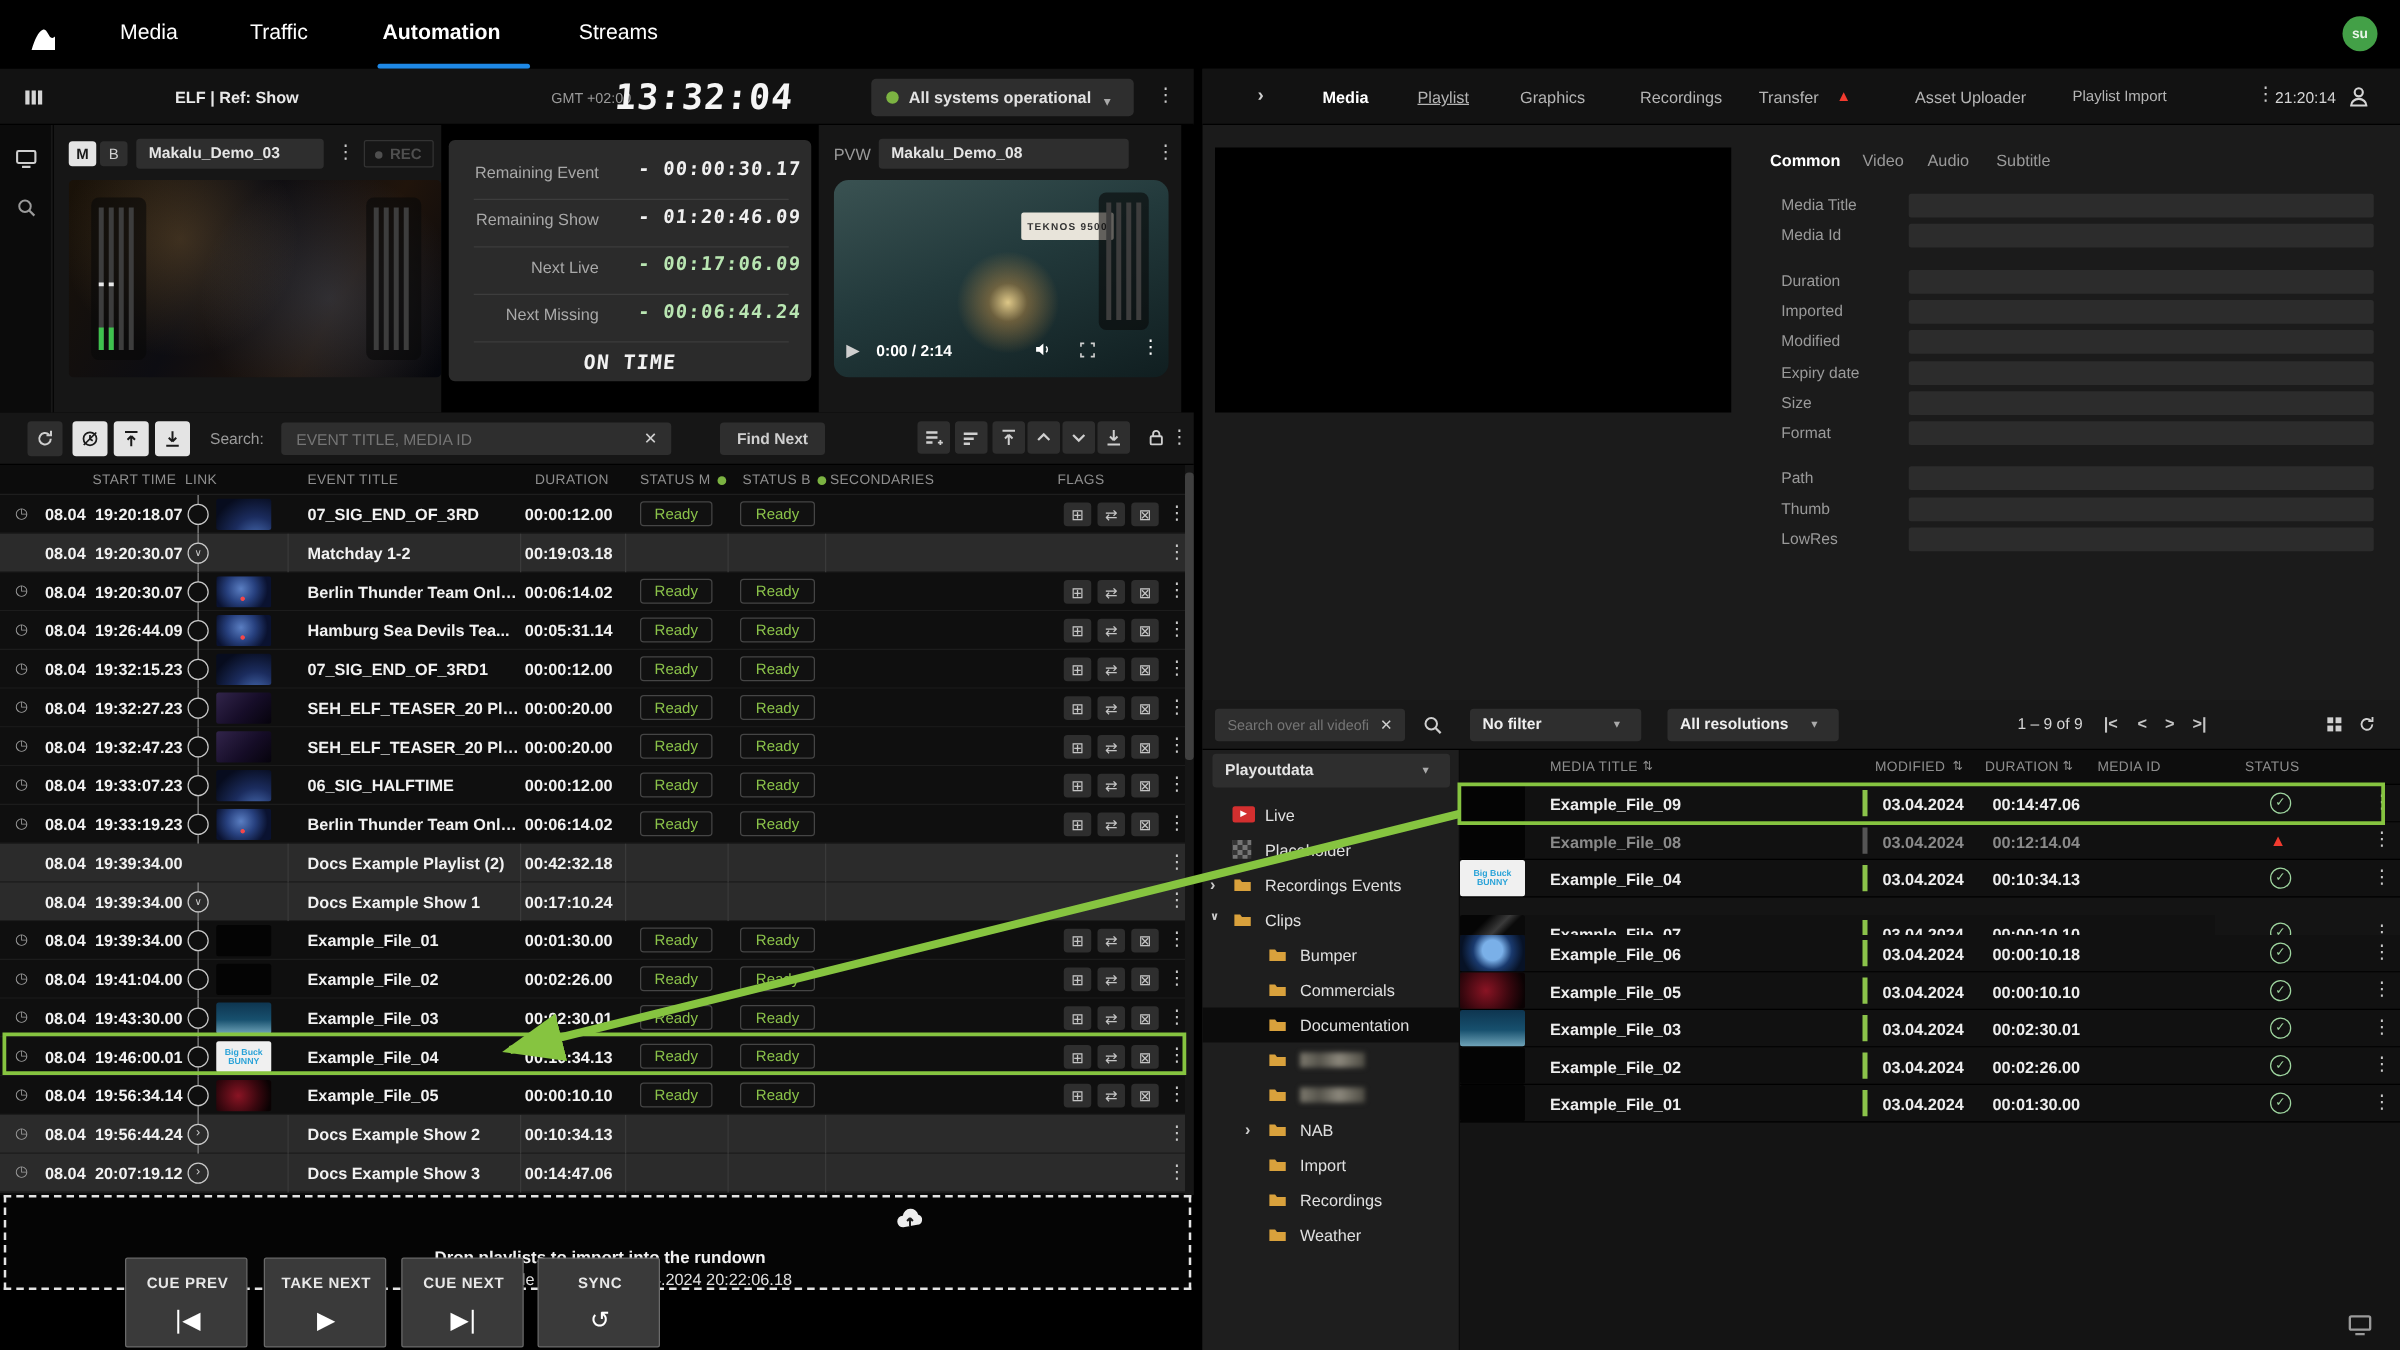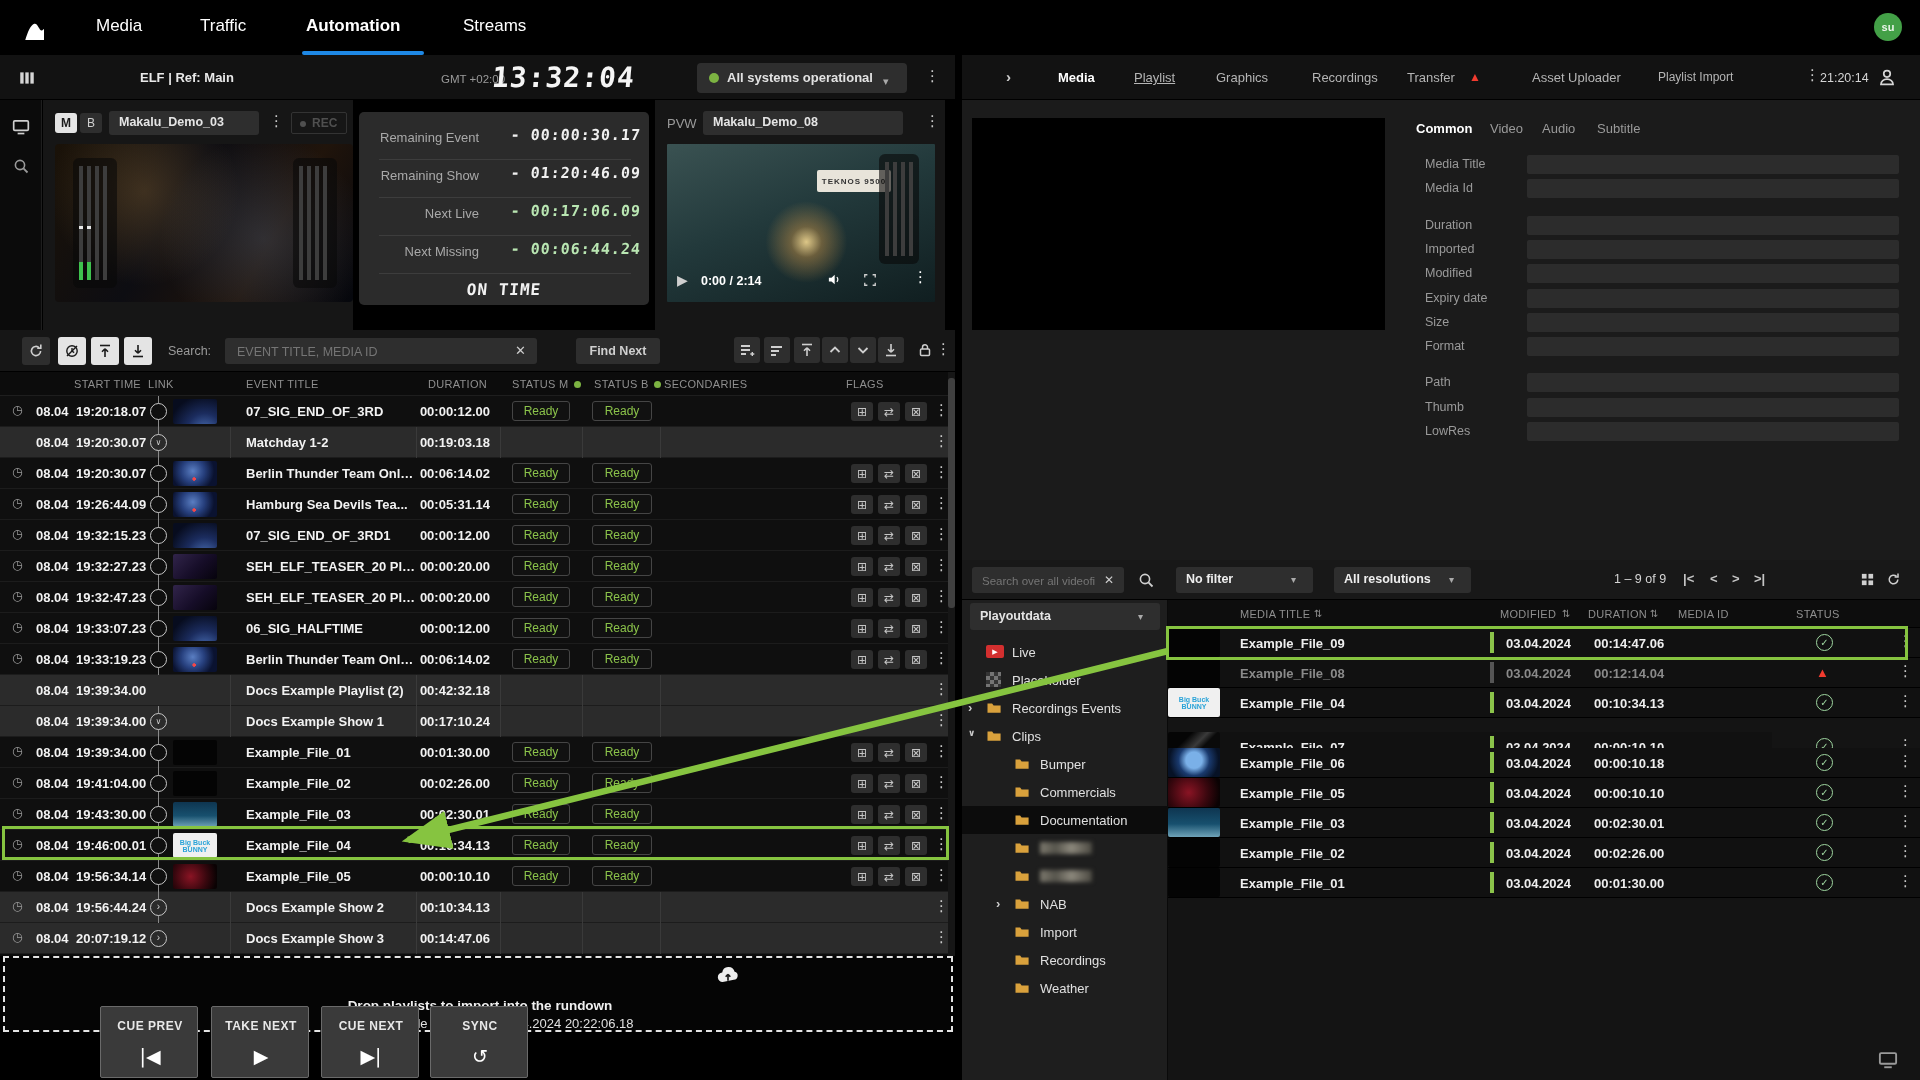--- a/index.html
+++ b/index.html
@@ -47,21 +47,21 @@
       <div class="a" style="left: 302px; top: 51px; width: 122px; height: 4px; background: rgb(30, 136, 229); border-radius: 2px;"></div>
       <div class="a" style="left: 463px; top: 16px; height: 24px; color: rgb(255, 255, 255); font-size: 17px; font-weight: 400;">Streams</div>
       <div class="a" style="left: 1874px; top: 13px; width: 28px; height: 28px; background: rgb(67, 160, 71); border-radius: 50%; color: rgb(234, 245, 234); font-size: 11px; display: flex; align-items: center; justify-content: center; font-weight: 700;">su</div>
     </div>
     <div class="a" style="left: 0px; top: 55px; width: 955px; height: 45px; background: rgb(18, 18, 18); border-bottom: 1px solid rgb(0, 0, 0);">
       <div class="a" style="left: 18px; top: 14px; width: 18px; height: 18px;"><svg width="18" height="18" viewBox="0 0 16 16">
           <rect x="2" y="3" width="3" height="10" fill="#d5d5d5"></rect>
           <rect x="6.5" y="3" width="3" height="10" fill="#d5d5d5"></rect>
           <rect x="11" y="3" width="3" height="10" fill="#d5d5d5"></rect>
         </svg></div>
-      <div class="a" style="left: 140px; top: 15px; color: rgb(232, 232, 232); font-size: 13px; font-weight: 700;">ELF | Ref: Main</div>
+      <div class="a" style="left: 140px; top: 15px; color: rgb(232, 232, 232); font-size: 13px; font-weight: 700;">ELF | Ref: Show</div>
       <div class="a" style="left: 441px; top: 18px; color: rgb(154, 154, 154); font-size: 11.5px;">GMT +02:00</div>
       <div class="a seg" style="left: 492px; top: 6px; color: rgb(245, 245, 245); font-size: 28px;">13:32:04</div>
       <div class="a" style="left: 697px; top: 8px; width: 210px; height: 30px; background: rgb(46, 46, 46); border-radius: 4px;">
         <div class="a" style="left: 12px; top: 10px; width: 10px; height: 10px; background: rgb(124, 179, 66); border-radius: 50%;"></div>
         <div class="a" style="left: 30px; top: 7px; color: rgb(226, 226, 226); font-size: 13px; font-weight: 700;">All systems operational</div>
         <div class="a" style="left: 186px; top: 12px; color: rgb(170, 170, 170); font-size: 11px;">▾</div>
       </div>
       <div class="a kebab" style="left: 925px; top: 14px; width: 12px; height: 18px;">⋮</div>
     </div>
     <div class="a" style="left: 0px; top: 100px; width: 42px; height: 230px; background: rgb(11, 11, 11); border-right: 1px solid rgb(30, 30, 30);">
@@ -114,21 +114,21 @@
       <div class="a" style="left: 20px; top: 123px; width: 252px; height: 1px; background: rgb(61, 61, 61);"></div>
       <div class="a" style="left: 20px; top: 161px; width: 252px; height: 1px; background: rgb(61, 61, 61);"></div>
       <div class="a seg" style="left: 0px; top: 168px; width: 290px; text-align: center; font-size: 16px; color: rgb(242, 242, 242);">ON TIME</div>
     </div>
     <div class="a" style="left: 655px; top: 100px; width: 290px; height: 230px; background: rgb(22, 22, 22);">
       <div class="a" style="left: 12px; top: 16px; color: rgb(154, 154, 154); font-size: 13px;">PVW</div>
       <div class="a" style="left: 48px; top: 11px; width: 200px; height: 24px; background: rgb(46, 46, 46); border-radius: 3px;">
         <div class="a" style="left: 10px; top: 4px; color: rgb(229, 229, 229); font-size: 12.5px; font-weight: 700;">Makalu_Demo_08</div>
       </div>
       <div class="a kebab" style="left: 270px; top: 14px; width: 12px; height: 18px;">⋮</div>
-      <div class="a" style="left: 12px; top: 44px; width: 268px; height: 158px; border-radius: 1px; background: radial-gradient(circle at 52% 62%, rgba(255, 225, 150, 0.85) 0px, rgba(255, 180, 80, 0.35) 9%, rgba(0, 0, 0, 0) 24%), linear-gradient(160deg, rgb(58, 82, 82) 0%, rgb(34, 57, 59) 45%, rgb(16, 30, 32) 100%);">
+      <div class="a" style="left: 12px; top: 44px; width: 268px; height: 158px; border-radius: 12px; background: radial-gradient(circle at 52% 62%, rgba(255, 225, 150, 0.85) 0px, rgba(255, 180, 80, 0.35) 9%, rgba(0, 0, 0, 0) 24%), linear-gradient(160deg, rgb(58, 82, 82) 0%, rgb(34, 57, 59) 45%, rgb(16, 30, 32) 100%);">
         <div class="a" style="left: 150px; top: 26px; width: 74px; height: 22px; background: rgb(232, 228, 218); border-radius: 2px; display: flex; align-items: center; justify-content: center;">
           <div class="a" style="position: static; color: rgb(51, 51, 51); font-size: 8px; font-weight: 700; letter-spacing: 1px;">TEKNOS 9500</div>
         </div>
         <div class="a vu" style="left: 212px; top: 10px; width: 40px; height: 110px;">
           <i></i>
           <i></i>
           <i></i>
           <i></i>
         </div>
         <div class="a" style="left: 10px; top: 128px; color: rgb(207, 207, 207); font-size: 14px;">▶</div>

